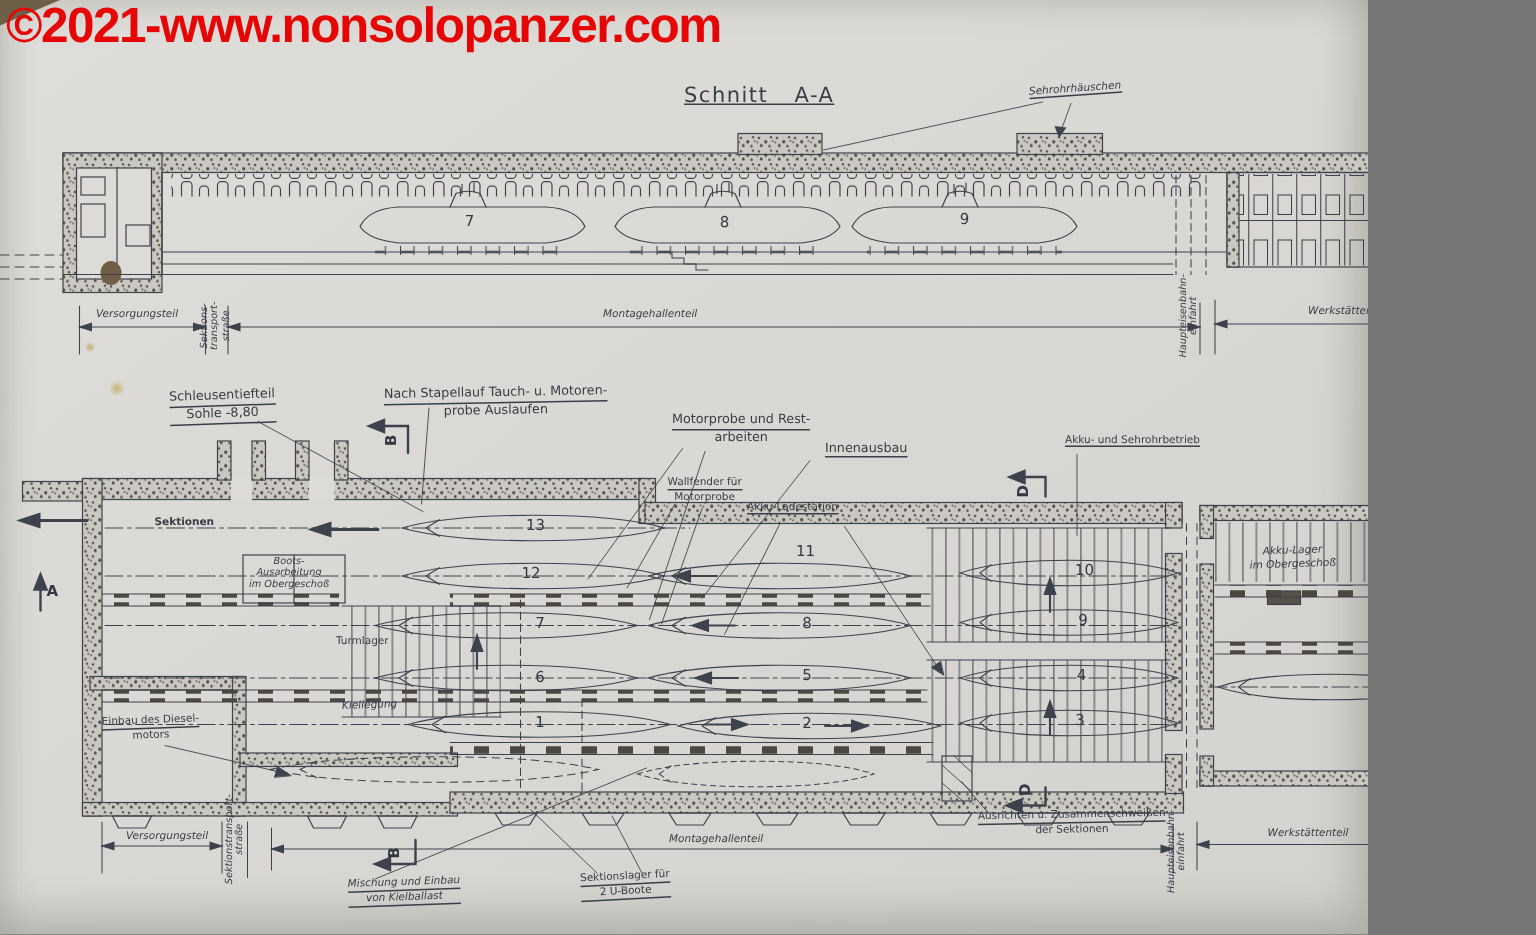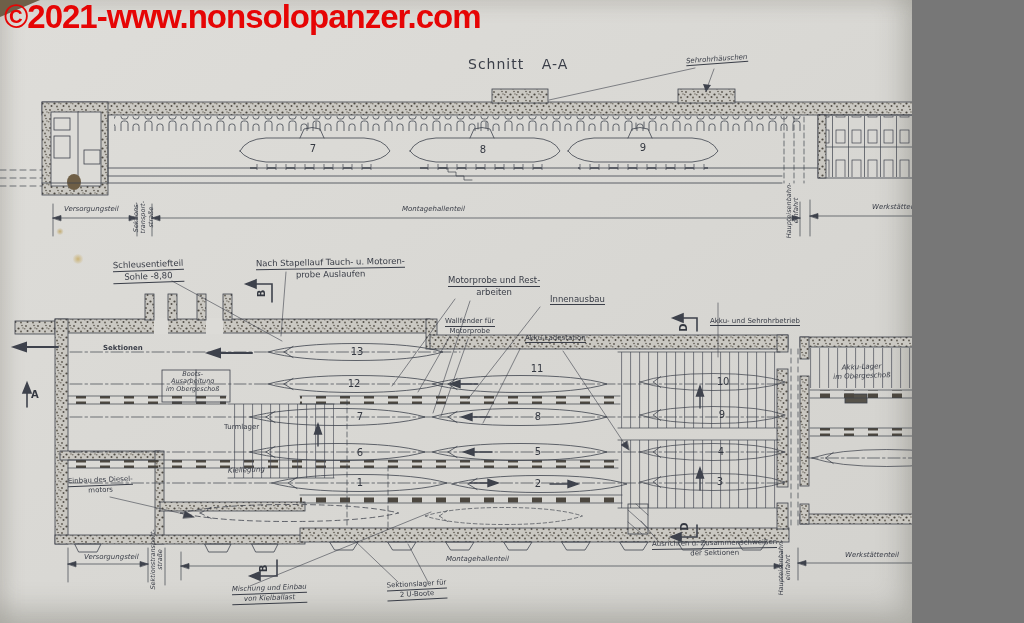--- a/index.html
+++ b/index.html
@@ -291,21 +291,21 @@
           <polygon points="1001,376 997,386 1005,386" fill="#3e424c"></polygon>
       </g>
     </g>
   </svg>
 
   <div id="corner-wedge"></div>
   <div class="stain" style="left:72px;top:254px;width:12px;height:10px;background:radial-gradient(circle,#cbb376 0%,rgba(203,179,118,0) 70%);"></div>
   <div class="stain" style="left:56px;top:228px;width:8px;height:7px;background:radial-gradient(circle,#c2ac72 0%,rgba(194,172,114,0) 70%);"></div>
 
   <div id="watermark">©2021-www.nonsolopanzer.com</div>
-  <div id="title" style="left:468px;top:56px;">Schnitt A-A</div>
+  <div id="title" style="left:456px;top:56px;text-decoration:underline;">Schnitt A-A</div>
 
   <div class="lbl sm hand" style="left:686px;top:55px;transform:rotate(-4deg);"><span class="u">Sehrohrhäuschen</span></div>
   <div class="num" style="left:313px;top:148px;">7</div>
   <div class="num" style="left:483px;top:149px;">8</div>
   <div class="num" style="left:643px;top:147px;">9</div>
   <div class="lbl sm hand" style="left:64px;top:205px;">Versorgungsteil</div>
   <div class="lbl xs hand vert" style="left:109px;top:206px;width:70px;">
     <span class="c">Sektions-</span>
     <span class="c">transport-</span>
     <span class="c">straße</span>
@@ -327,22 +327,22 @@
   </div>
   <div class="lbl" style="left:448px;top:275px;">
     <span class="c u">Motorprobe und Rest-</span>
     <span class="c">arbeiten</span>
   </div>
   <div class="lbl" style="left:530px;top:294px;padding-left:20px;"><span class="u">Innenausbau</span></div>
   <div class="lbl sm" style="left:445px;top:317px;">
     <span class="c u">Wallfender für</span>
     <span class="c">Motorprobe</span>
   </div>
-  <div class="lbl sm" style="left:525px;top:334px;"><span class="u">Akku-Ladestation</span></div>
-  <div class="lbl sm" style="left:710px;top:289px;margin-top:28px;"><span class="u">Akku- und Sehrohrbetrieb</span></div>
+  <div class="lbl sm" style="left:498px;top:334px;"><span class="u">Akku-Ladestation</span></div>
+  <div class="lbl sm" style="left:710px;top:289px;"><span class="u">Akku- und Sehrohrbetrieb</span></div>
   <div class="lbl sm hand" style="left:833px;top:363px;transform:rotate(-2deg);">
     <span class="c">Akku-Lager</span>
     <span class="c">im Obergeschoß</span>
   </div>
   <div class="lbl sm" style="left:103px;top:344px;font-weight:bold;">Sektionen</div>
   <div class="lbl xs hand" style="left:166px;top:371px;">
     <span class="c">Boots-</span>
     <span class="c">Ausarbeitung</span>
     <span class="c">im Obergeschoß</span>
   </div>

